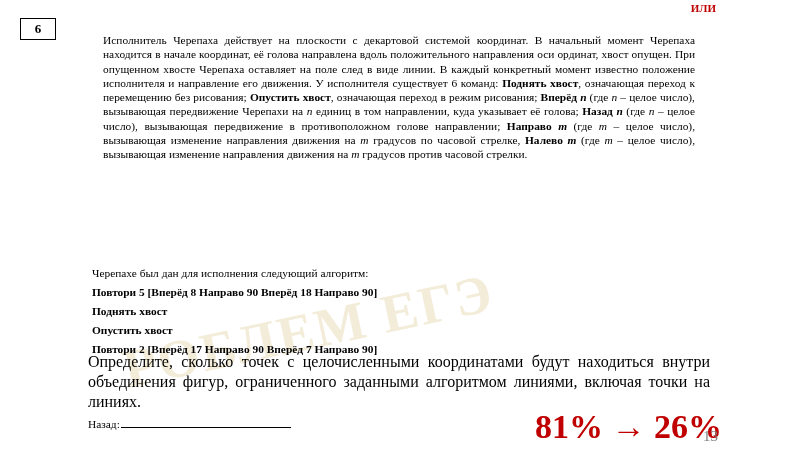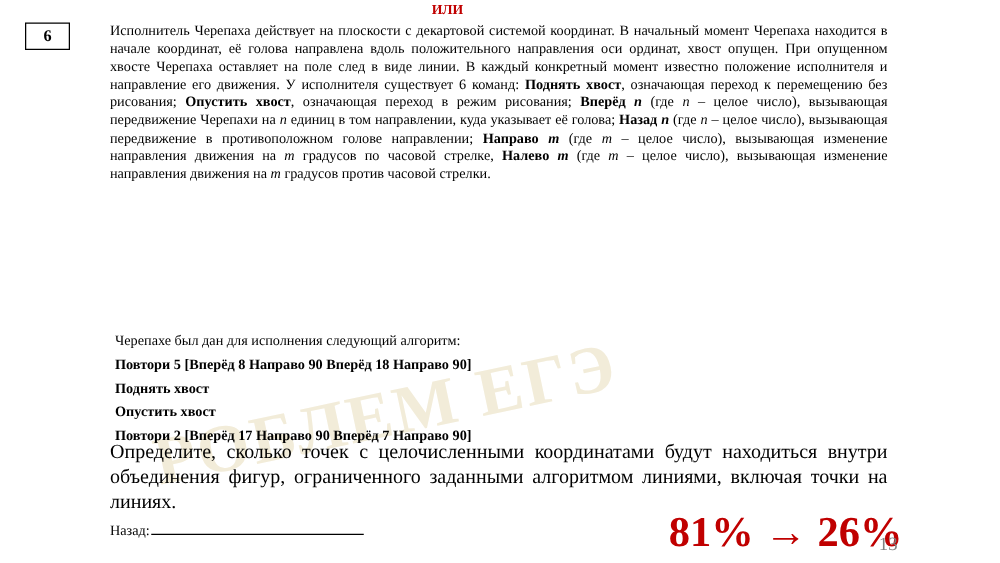--- a/index.html
+++ b/index.html
@@ -35,21 +35,21 @@
     transform: rotate(-12deg);
     white-space: nowrap;
     pointer-events: none;
     z-index: 0;
   }
   .ili {
     position: absolute;
     left: 0;
     top: 2px;
     width: 716px;
-    text-align: center;
+    text-align: right;
     color: #c00000;
     font-weight: bold;
     font-size: 11px;
     font-family: "Liberation Serif", serif;
     z-index: 3;
   }
   .qnum {
     position: absolute;
     left: 20px;
     top: 18px;
@@ -70,21 +70,21 @@
     left: 88px;
     top: 18px;
     width: 622px;
     font-size: 11.4px;
     line-height: 1.25;
     text-align: justify;
     color: #000;
     z-index: 2;
   }
   .body-text p {
-    margin: 0;
+    margin: 15px;
     text-indent: 0;
   }
   .algo {
     position: absolute;
     left: 88px;
     top: 262px;
     width: 622px;
     font-size: 11.4px;
     line-height: 1.32;
     color: #000;

